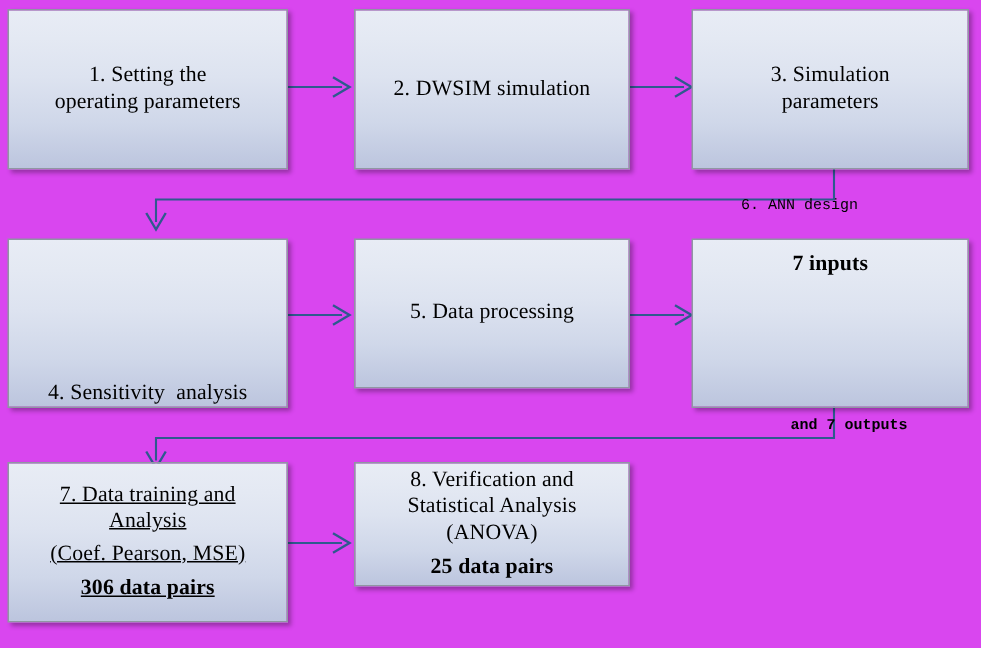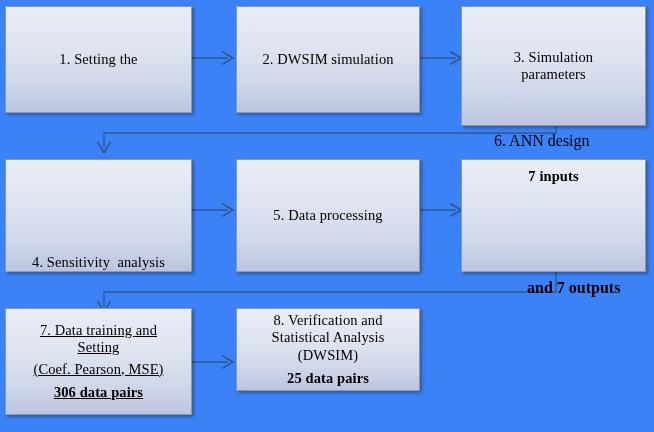--- a/index.html
+++ b/index.html
@@ -10,21 +10,21 @@
   }
   body {
     font-family: "Liberation Serif", "DejaVu Serif", serif;
     color: #000000;
     -webkit-font-smoothing: antialiased;
   }
   #canvas {
     position: relative;
     width: 654px;
     height: 432px;
-    background: #3b82f6;
+    background: #d946ef;
     overflow: hidden;
   }
 
   
   .box {
     position: absolute;
     box-sizing: border-box;
     border: 1px solid #9096a3;
     background: linear-gradient(to bottom,
         #e8ecf5 0%,
@@ -47,23 +47,24 @@
 
   
   .box.top-label {
     justify-content: flex-start;
     padding-top: 8px;
   }
 
   
   .edge-label {
     position: absolute;
-    font-size: 16px;
+    font-size: 10px;
     white-space: pre;
     line-height: 1;
+    font-family: Liberation Mono, monospace;
   }
   .edge-label.bold { font-weight: bold; }
 
   
   .connector {
     position: absolute;
     pointer-events: none;
   }
   .connector svg { display: block; overflow: visible; }
 </style>
@@ -116,54 +117,55 @@
 
   <div class="connector" style="left:192px; top:352px; width:46px; height:20px;">
     <svg width="46" height="20" viewBox="0 0 46 20">
       <line x1="0" y1="10" x2="36" y2="10" stroke="#2e5a8e" stroke-width="1.3"></line>
       <polyline points="30,3.5 41,10 30,16.5" fill="none" stroke="#2e5a8e" stroke-width="1.6"></polyline>
     </svg>
   </div>
 
   <div class="box" style="left:5px; top:6px; width:187px; height:107px;">
     <span class="ln">1. Setting the</span>
+    <span class="ln">operating parameters</span>
   </div>
 
   <div class="box" style="left:236px; top:6px; width:184px; height:107px;">
     <span class="ln">2. DWSIM simulation</span>
   </div>
 
-  <div class="box" style="left:461px; top:6px; width:185px; height:120px;">
+  <div class="box" style="left:461px; top:6px; width:185px; height:107px;">
     <span class="ln">3. Simulation</span>
     <span class="ln">parameters</span>
   </div>
 
   <div class="box" style="left:5px; top:159px; width:187px; height:113px;justify-content:flex-end;">
     <span class="ln">4. Sensitivity  analysis</span>
   </div>
 
-  <div class="box" style="left:236px; top:159px; width:184px; height:113px;">
+  <div class="box" style="left:236px; top:159px; width:184px; height:100px;">
     <span class="ln">5. Data processing</span>
   </div>
 
   <div class="box top-label" style="left:461px; top:159px; width:185px; height:113px;">
     <span class="ln bold">7 inputs</span>
   </div>
 
   <div class="box" style="left:5px; top:308px; width:187px; height:107px;text-decoration:underline;">
     <span class="ln">7. Data training and</span>
-    <span class="ln">Setting</span>
+    <span class="ln">Analysis</span>
     <span class="ln" style="margin-top:4px;">(Coef. Pearson, MSE)</span>
     <span class="ln bold" style="margin-top:6px;text-align:right;">306 data pairs</span>
   </div>
 
   <div class="box" style="left:236px; top:308px; width:184px; height:83px;align-items:center;">
     <span class="ln">8. Verification and</span>
     <span class="ln">Statistical Analysis</span>
-    <span class="ln">(DWSIM)</span>
+    <span class="ln">(ANOVA)</span>
     <span class="ln bold" style="margin-top:6px;">25 data pairs</span>
   </div>
 
   <div class="edge-label" style="left:494px; top:133px;">6. ANN design</div>
 
   <div class="edge-label bold" style="left:527px; top:280px;text-align:right;">and 7 outputs</div>
 
 </div>
 
 </body></html>

